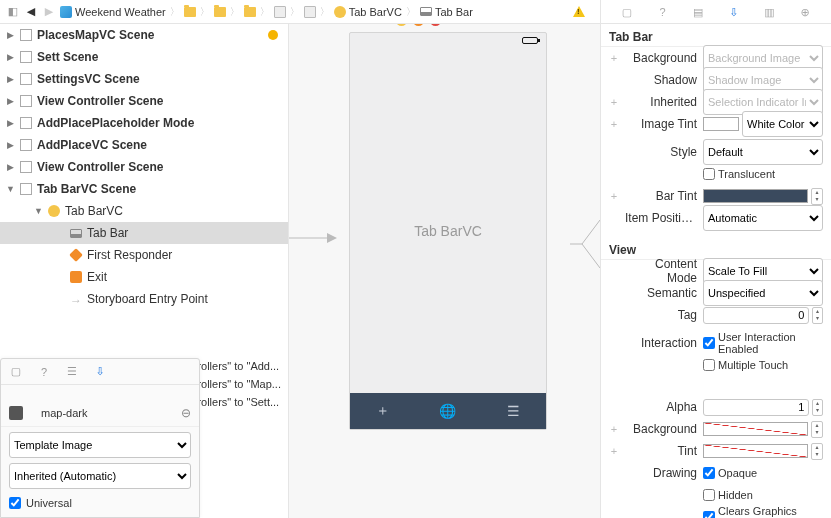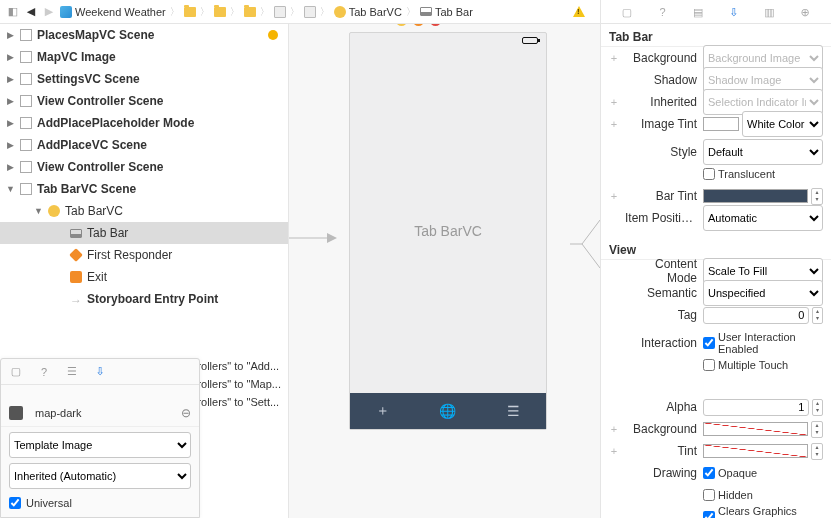--- a/index.html
+++ b/index.html
@@ -48,21 +48,21 @@
   .ic-arrow { color:#bbb; font-size:12px; }
 
   
   .segue-lines { position:absolute; right:7px; top:333px; font-size:11px; color:#333; line-height:18px; text-align:left; }
 
   
   .medialib { position:absolute; left:0; bottom:0; width:200px; height:160px; background:#fafafa; border:1px solid #d7d7d7; border-radius:3px 3px 0 0; box-shadow:0 0 4px rgba(0,0,0,.05); }
   .medialib .tabs { height:26px; display:flex; align-items:center; gap:14px; padding:0 8px; border-bottom:1px solid #e5e5e5; }
   .medialib .tabs .m { width:14px; height:14px; color:#999; display:flex; align-items:center; justify-content:center; }
   .medialib .tabs .m.active { color:#2a7de1; }
-  .medialib .itemrow { display:flex; align-items:center; height:28px; padding:0 8px; gap:12px; border-bottom:1px solid #eee; }
+  .medialib .itemrow { display:flex; align-items:center; height:28px; padding:0 8px; gap:18px; border-bottom:1px solid #eee; }
   .medialib .itemrow .thumb { width:14px; height:14px; background:#555; border-radius:2px; }
   .medialib .itemrow .del { margin-left:auto; color:#888; font-size:12px; }
   .medialib .dd { margin:5px 8px; }
   select.mac { width:100%; height:26px; font-size:11px; border:1px solid #c7c7c7; border-radius:3px; background:#fff; }
   .medialib .chk { display:flex; align-items:center; gap:5px; padding:3px 8px; margin-top:3px; }
 
   
   .conn-left { position:absolute; left:0; top:204px; width:50px; height:20px; }
   .conn-left svg { width:100%; height:100%; }
   .conn-right { position:absolute; right:0; top:190px; width:30px; height:60px; }
@@ -144,21 +144,21 @@
     <div id="scene-list">
         <div class="orow">
           <span class="disc">▶</span>
           <span class="sq"></span>
           <span class="lbl">PlacesMapVC Scene</span>
           <span class="status-dot"></span>
         </div>
         <div class="orow">
           <span class="disc">▶</span>
           <span class="sq"></span>
-          <span class="lbl">MapVC Image</span>
+          <span class="lbl">Sett Scene</span>
         </div>
         <div class="orow">
           <span class="disc">▶</span>
           <span class="sq"></span>
           <span class="lbl">SettingsVC Scene</span>
         </div>
         <div class="orow">
           <span class="disc">▶</span>
           <span class="sq"></span>
           <span class="lbl">View Controller Scene</span>
@@ -202,21 +202,21 @@
           <span class="lbl" style="font-weight:400">First Responder</span>
         </div>
         <div class="orow gchild">
           <span class="disc"></span>
           <span class="ic-exit"></span>
           <span class="lbl" style="font-weight:400">Exit</span>
         </div>
         <div class="orow gchild">
           <span class="disc"></span>
           <span class="ic-arrow">→</span>
-          <span class="lbl" style="font-weight:700">Storyboard Entry Point</span>
+          <span class="lbl" style="font-weight:400">Storyboard Entry Point</span>
         </div>
       </div>
 
     <div class="segue-lines">
       <div>rollers" to "Add...</div>
       <div>rollers" to "Map...</div>
       <div>rollers" to "Sett...</div>
     </div>
 
     <div class="medialib">

